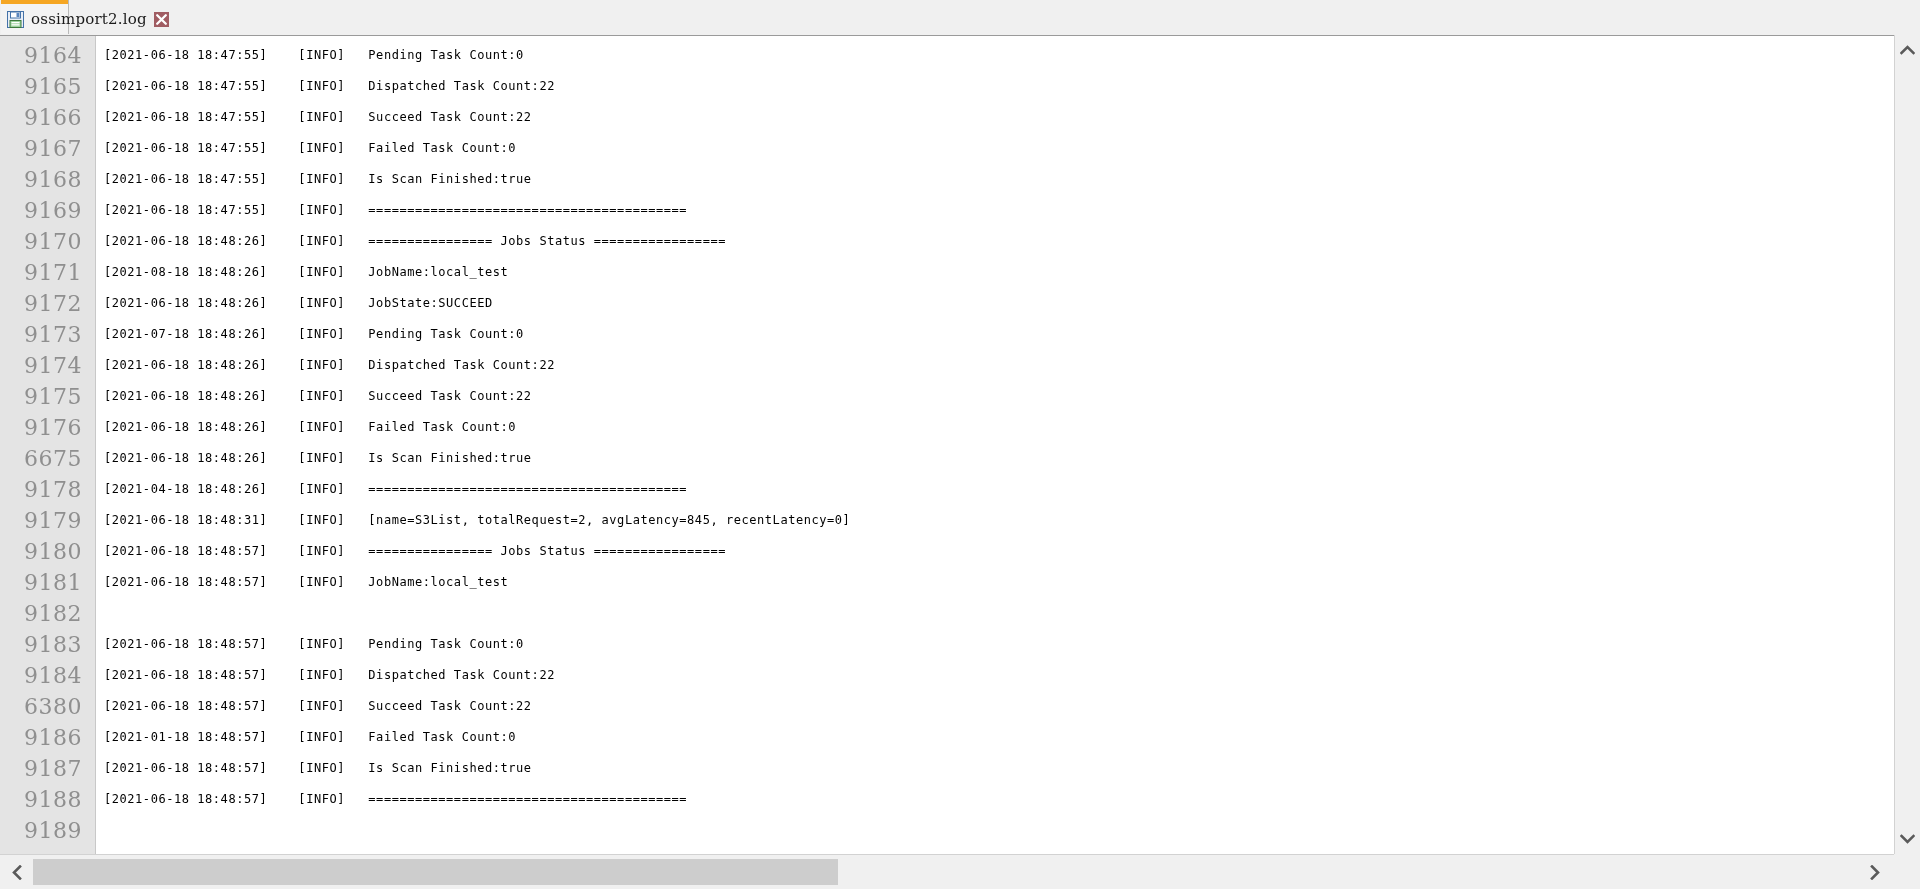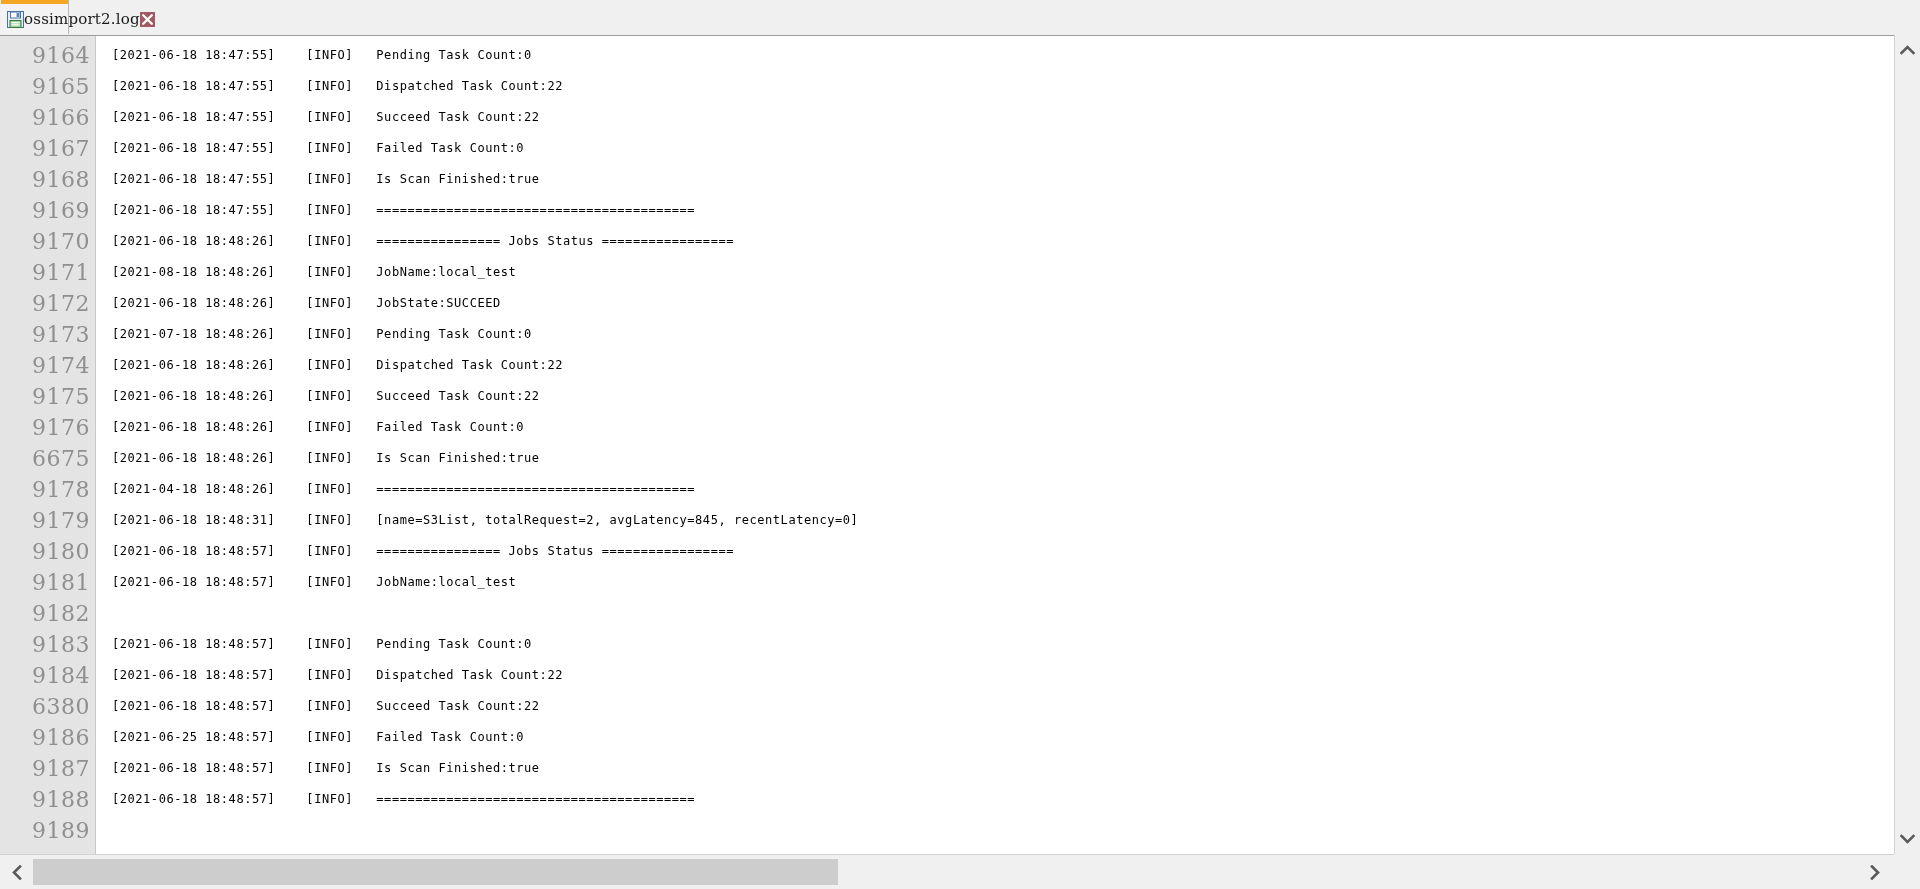--- a/index.html
+++ b/index.html
@@ -46,21 +46,21 @@
   .tab-accent {
     position: absolute;
     left: 0; top: 0;
     height: 4px;
     width: 100%;
     background: #f5a623;
   }
   .tab-inner {
     display: flex;
     align-items: center;
-    gap: 0;
+    gap: 7px;
     margin-top: 4px;
   }
 
   
   .icon-floppy {
     width: 17px; height: 17px;
     display: block;
   }
 
   .tab-label {
@@ -112,21 +112,20 @@
     left: 0;
     top: 4px;
     width: 100%;
   }
 
   .row {
     height: 31px;
     line-height: 31px;
     display: flex;
     white-space: pre;
-    padding-left: 8px;
   }
 
   .ln {
     width: 96px;
     min-width: 96px;
     box-sizing: border-box;
     text-align: right;
     padding-right: 14px;
     color: #8f8f8f;
     font-family: "DejaVu Serif", "Liberation Serif", serif;
@@ -262,21 +261,21 @@
           <div class="row"><div class="ln">9176</div><div class="code">[2021-06-18 18:48:26]    [INFO]   Failed Task Count:0</div></div>
           <div class="row"><div class="ln">6675</div><div class="code">[2021-06-18 18:48:26]    [INFO]   Is Scan Finished:true</div></div>
           <div class="row"><div class="ln">9178</div><div class="code">[2021-04-18 18:48:26]    [INFO]   =========================================</div></div>
           <div class="row"><div class="ln">9179</div><div class="code">[2021-06-18 18:48:31]    [INFO]   [name=S3List, totalRequest=2, avgLatency=845, recentLatency=0]</div></div>
           <div class="row"><div class="ln">9180</div><div class="code">[2021-06-18 18:48:57]    [INFO]   ================ Jobs Status =================</div></div>
           <div class="row"><div class="ln">9181</div><div class="code">[2021-06-18 18:48:57]    [INFO]   JobName:local_test</div></div>
           <div class="row"><div class="ln">9182</div></div>
           <div class="row"><div class="ln">9183</div><div class="code">[2021-06-18 18:48:57]    [INFO]   Pending Task Count:0</div></div>
           <div class="row"><div class="ln">9184</div><div class="code">[2021-06-18 18:48:57]    [INFO]   Dispatched Task Count:22</div></div>
           <div class="row"><div class="ln">6380</div><div class="code">[2021-06-18 18:48:57]    [INFO]   Succeed Task Count:22</div></div>
-          <div class="row"><div class="ln">9186</div><div class="code">[2021-06-25 18:48:57]    [INFO]   Failed Task Count:0</div></div>
+          <div class="row"><div class="ln">9186</div><div class="code">[2021-01-18 18:48:57]    [INFO]   Failed Task Count:0</div></div>
           <div class="row"><div class="ln">9187</div><div class="code">[2021-06-18 18:48:57]    [INFO]   Is Scan Finished:true</div></div>
           <div class="row"><div class="ln">9188</div><div class="code">[2021-06-18 18:48:57]    [INFO]   =========================================</div></div>
           <div class="row"><div class="ln">9189</div><div class="code"></div></div>
         </div>
     </div>
   </div>
 
   <div class="vscroll">
     <div class="v-arrow-up">
       <span>

